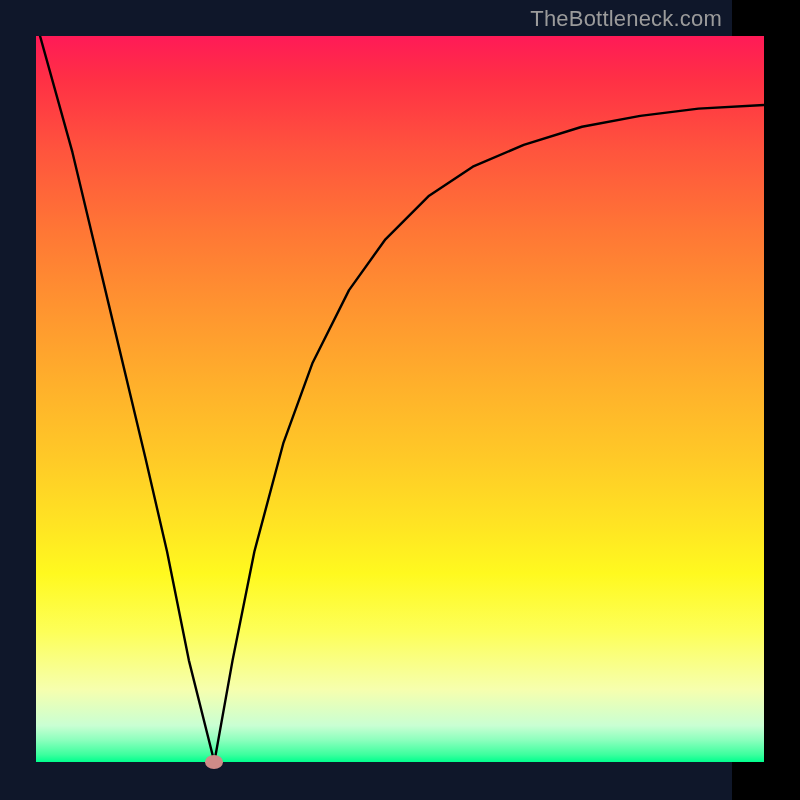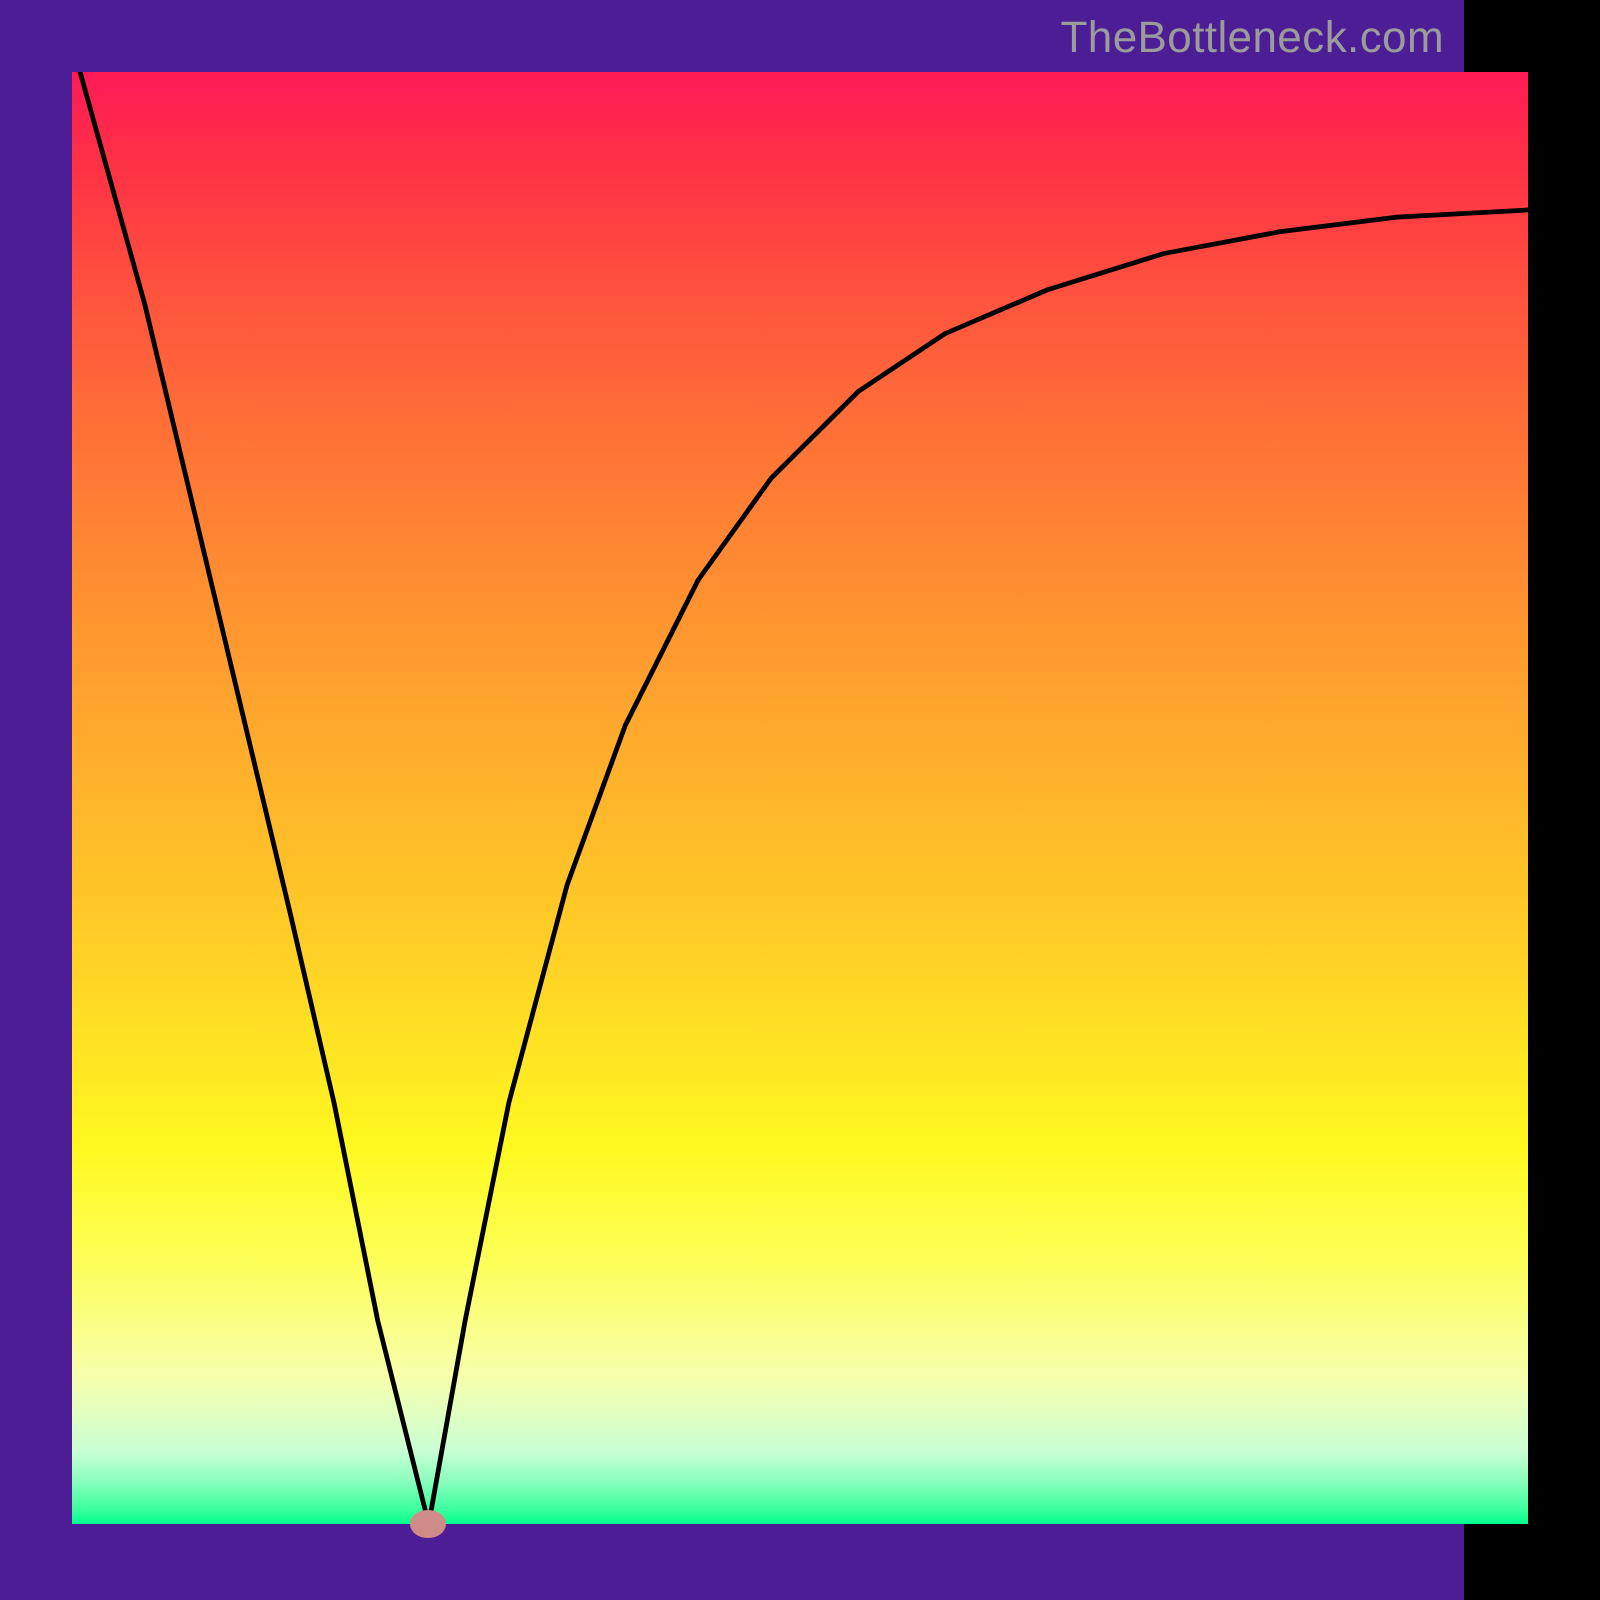--- a/index.html
+++ b/index.html
@@ -10,21 +10,21 @@
     background: #000;
     overflow: hidden;
     font-family: Arial, Helvetica, sans-serif;
   }
   .frame {
     position: absolute;
     left: 0;
     top: 0;
     width: 732px;
     height: 800px;
-    background: #4c1d95;
+    background: #0f172a;
   }
   .plot {
     position: absolute;
     left: 36px;
     top: 36px;
     width: 728px;
     height: 726px;
     background: linear-gradient(to bottom,
       #ff1a57 0%,
       #ff3045 6%,

